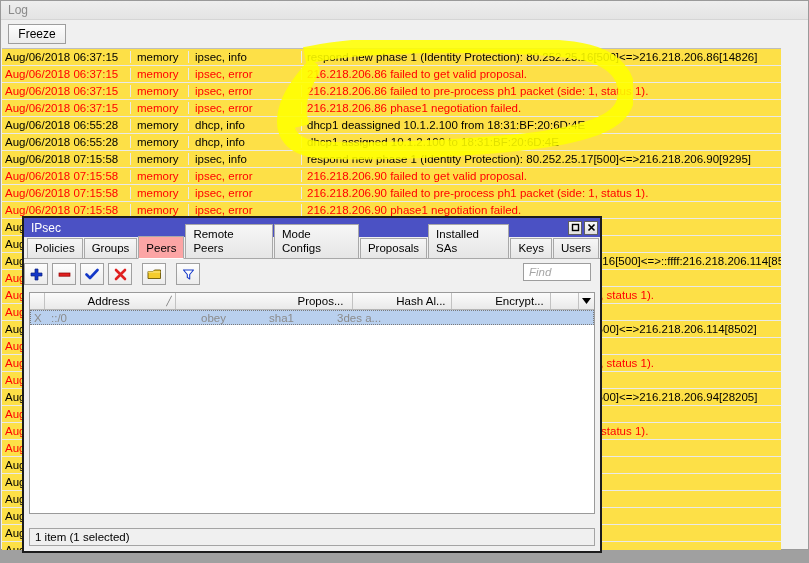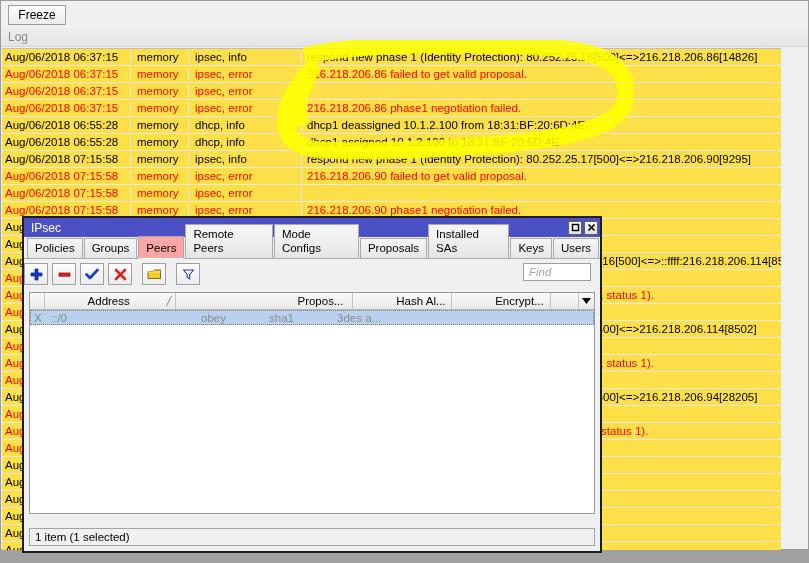--- a/index.html
+++ b/index.html
@@ -256,45 +256,46 @@
     cursor: default;
   }
 </style>
 </head>
 <body>
 
 <div id="screen">
 
   <div id="log-window">
 
+    <div id="log-titlebar">
+      <span id="log-title">Log</span>
+    </div>
+
     <div id="log-toolbar">
       <div class="tb-button">Freeze</div>
     </div>
 
-    <div id="log-titlebar">
-      <span id="log-title">Log</span>
-    </div>
-
     <div id="log-grid">
         <div class="log-row info">
           <div class="c-time">Aug/06/2018 06:37:15</div>
           <div class="c-buf">memory</div>
           <div class="c-topic">ipsec, info</div>
           <div class="c-msg">respond new phase 1 (Identity Protection): 80.252.25.16[500]&lt;=&gt;216.218.206.86[14826]</div>
         </div>
         <div class="log-row error">
           <div class="c-time">Aug/06/2018 06:37:15</div>
           <div class="c-buf">memory</div>
           <div class="c-topic">ipsec, error</div>
           <div class="c-msg">216.218.206.86 failed to get valid proposal.</div>
         </div>
         <div class="log-row error">
           <div class="c-time">Aug/06/2018 06:37:15</div>
           <div class="c-buf">memory</div>
           <div class="c-topic">ipsec, error</div>
+          <div class="c-msg">216.218.206.86 failed to pre-process ph1 packet (side: 1, status 1).</div>
         </div>
         <div class="log-row error">
           <div class="c-time">Aug/06/2018 06:37:15</div>
           <div class="c-buf">memory</div>
           <div class="c-topic">ipsec, error</div>
           <div class="c-msg">216.218.206.86 phase1 negotiation failed.</div>
         </div>
         <div class="log-row info">
           <div class="c-time">Aug/06/2018 06:55:28</div>
           <div class="c-buf">memory</div>
@@ -316,20 +317,21 @@
         <div class="log-row error">
           <div class="c-time">Aug/06/2018 07:15:58</div>
           <div class="c-buf">memory</div>
           <div class="c-topic">ipsec, error</div>
           <div class="c-msg">216.218.206.90 failed to get valid proposal.</div>
         </div>
         <div class="log-row error">
           <div class="c-time">Aug/06/2018 07:15:58</div>
           <div class="c-buf">memory</div>
           <div class="c-topic">ipsec, error</div>
+          <div class="c-msg">216.218.206.90 failed to pre-process ph1 packet (side: 1, status 1).</div>
         </div>
         <div class="log-row error">
           <div class="c-time">Aug/06/2018 07:15:58</div>
           <div class="c-buf">memory</div>
           <div class="c-topic">ipsec, error</div>
           <div class="c-msg">216.218.206.90 phase1 negotiation failed.</div>
         </div>
         <div class="log-row info">
           <div class="c-time">Aug/06/2018 07:33:53</div>
           <div class="c-buf">memory</div>

